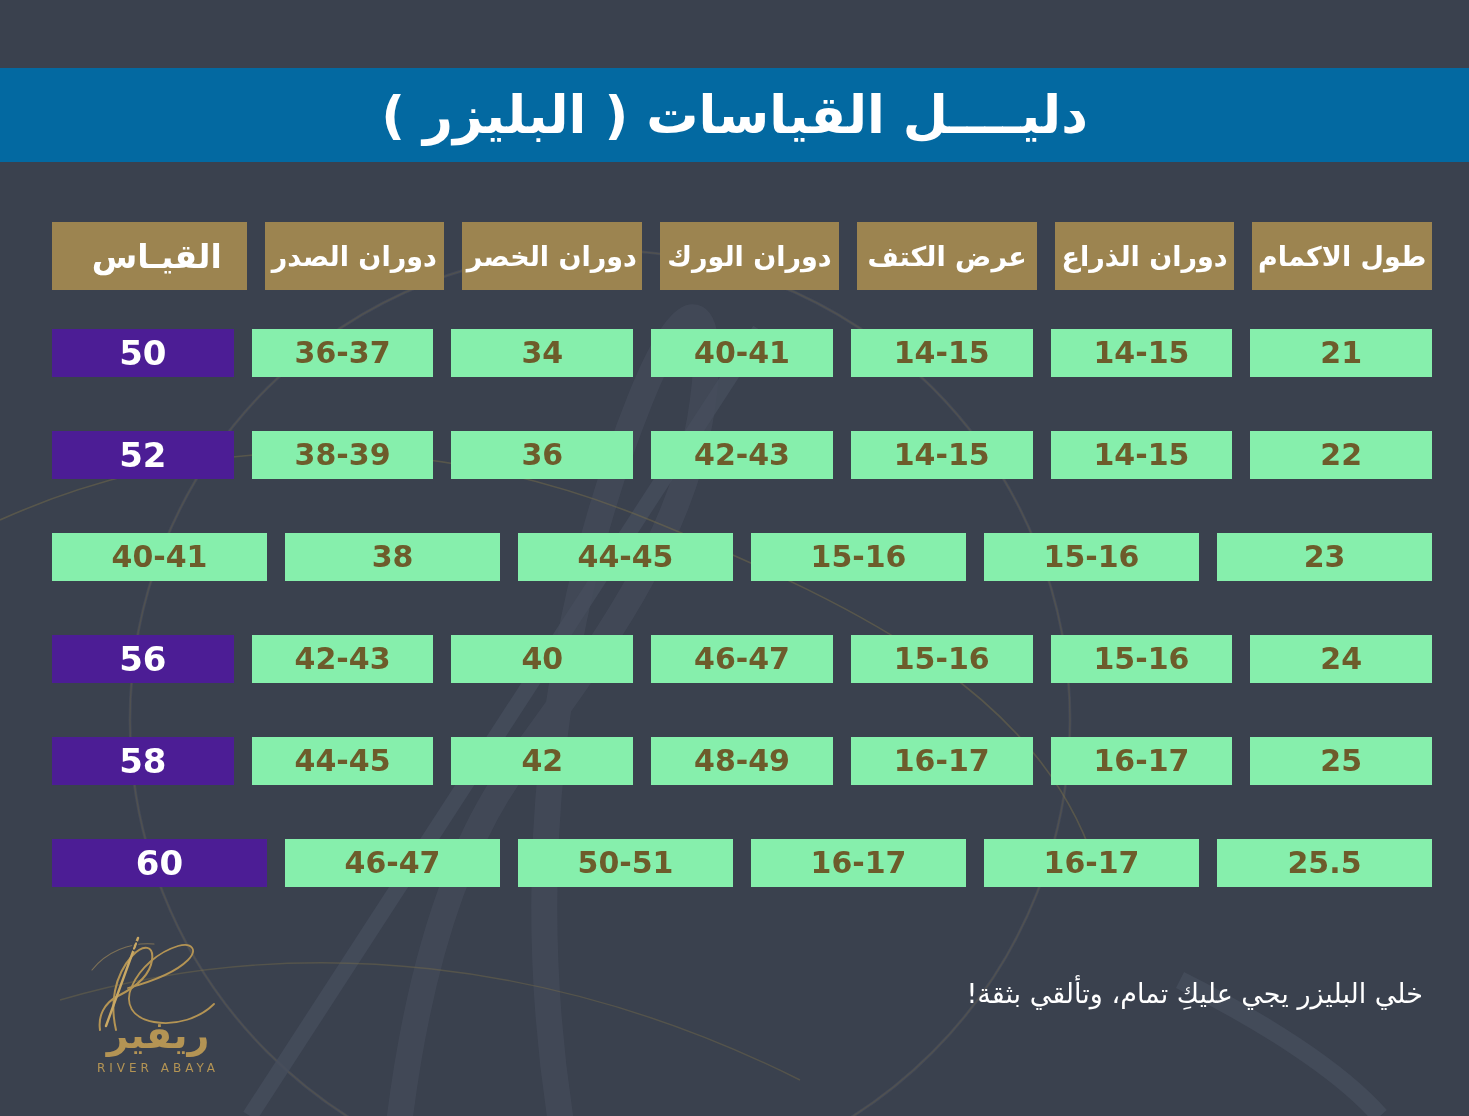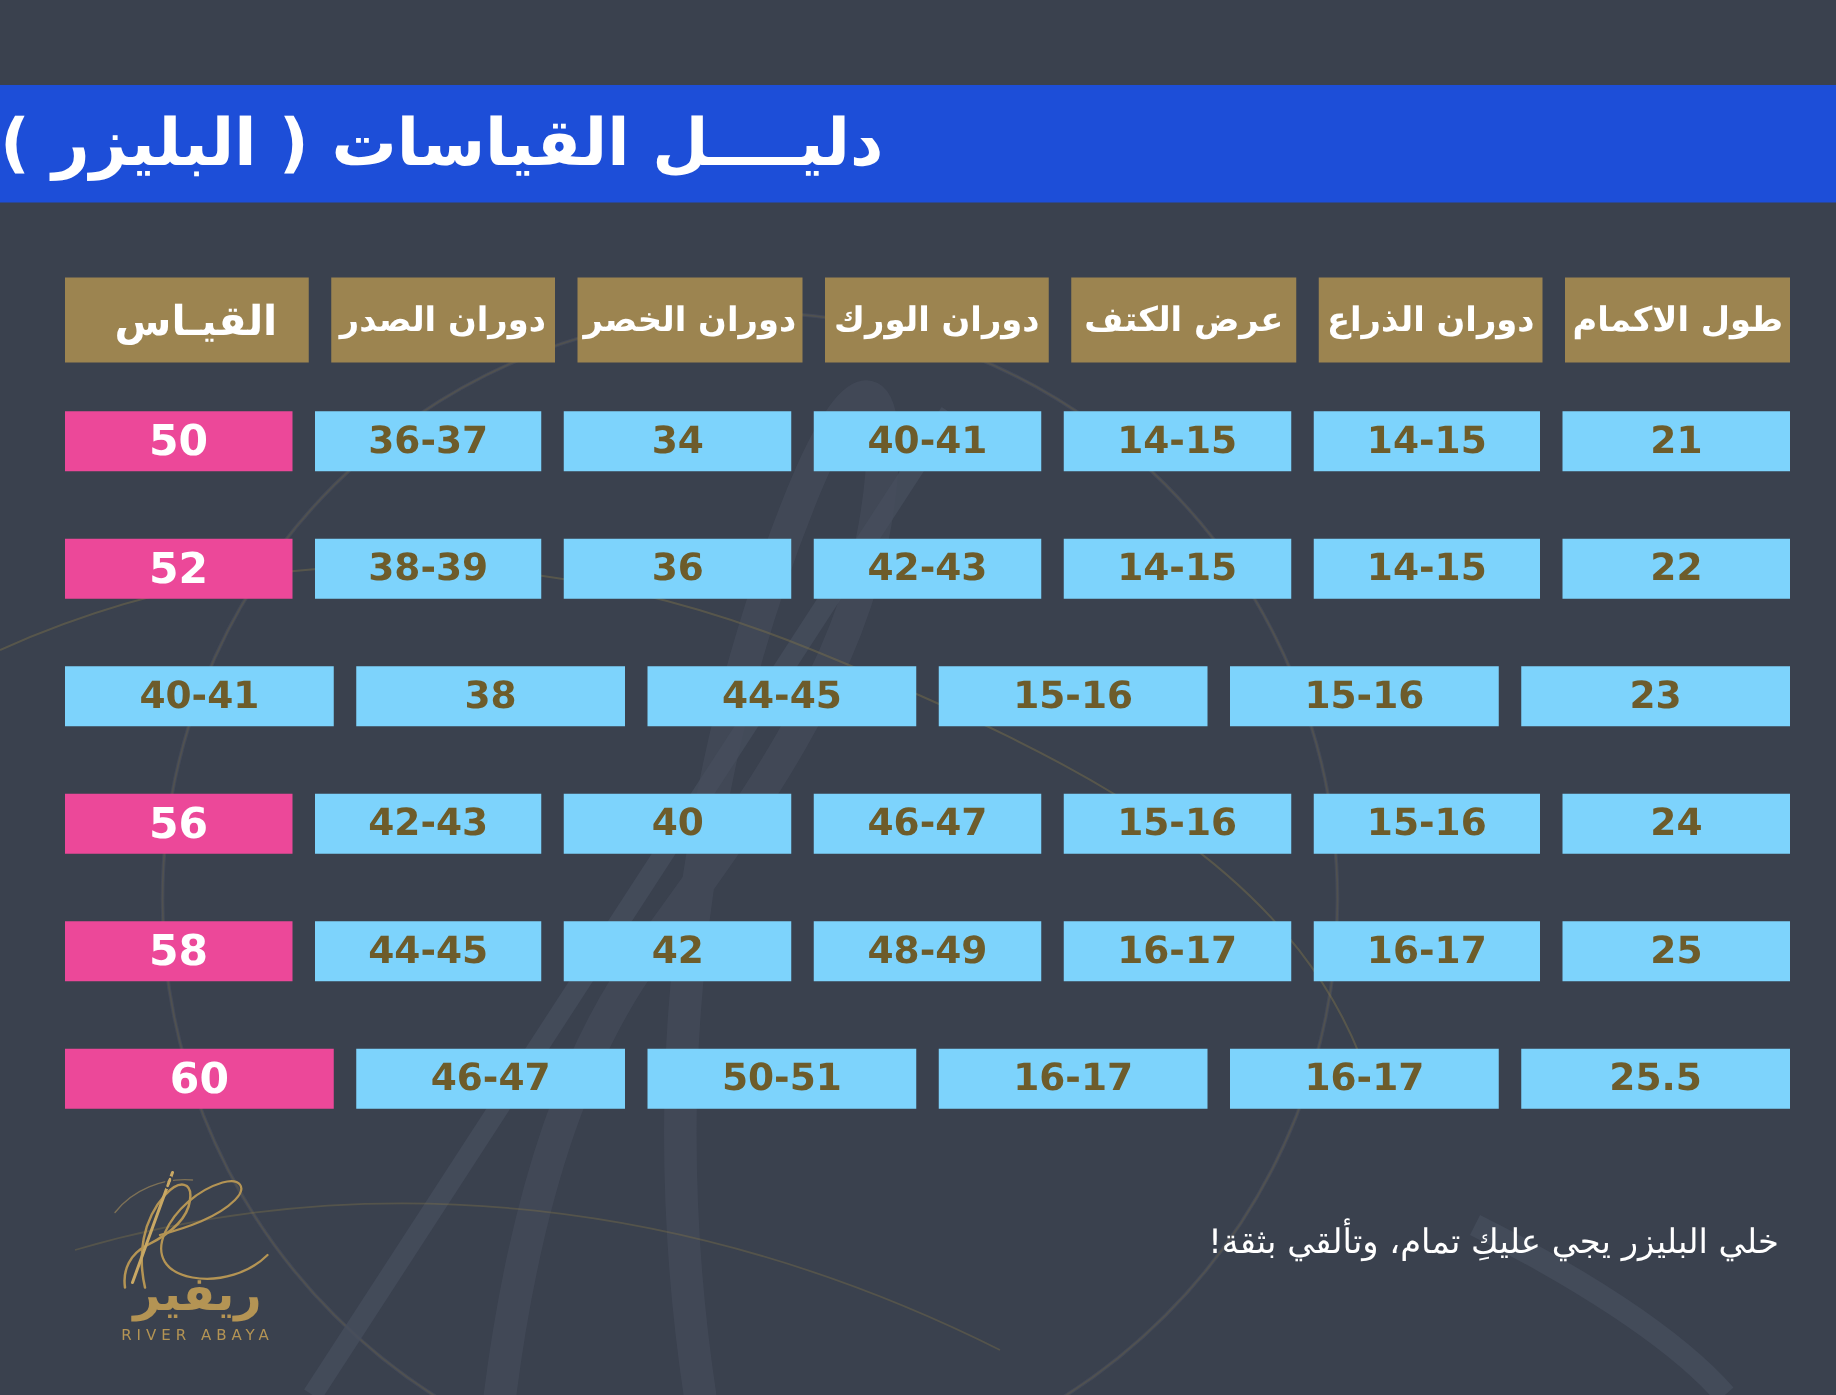--- a/index.html
+++ b/index.html
@@ -25,25 +25,25 @@
     z-index: 0;
   }
 
   
   #title-banner {
     position: absolute;
     left: 0;
     top: 68px;
     width: 1469px;
     height: 94px;
-    background: #1d4ed8;
+    background: #0369a1;
     z-index: 2;
     display: flex;
     align-items: center;
-    justify-content: flex-end;
+    justify-content: center;
   }
   #title-text {
     color: #ffffff;
     font-size: 52px;
     font-weight: bold;
     letter-spacing: 0px;
     white-space: nowrap;
     line-height: 1;
     text-align: center;
   }
@@ -88,26 +88,26 @@
     font-size: 27px;
     height: 68px;
   }
   .cell.head.size-head {
     font-size: 33px;
     padding-left: 15px;
   }
 
   
   .cell.data {
-    background: #7dd3fc;
+    background: #86efac;
     color: #6d5c2b;
   }
   
   .cell.data.size {
-    background: #ec4899;
+    background: #4c1d95;
     color: #ffffff;
     font-size: 34px;
   }
 
   
   #tagline {
     position: absolute;
     right: 46px;
     top: 978px;
     color: #ffffff;

